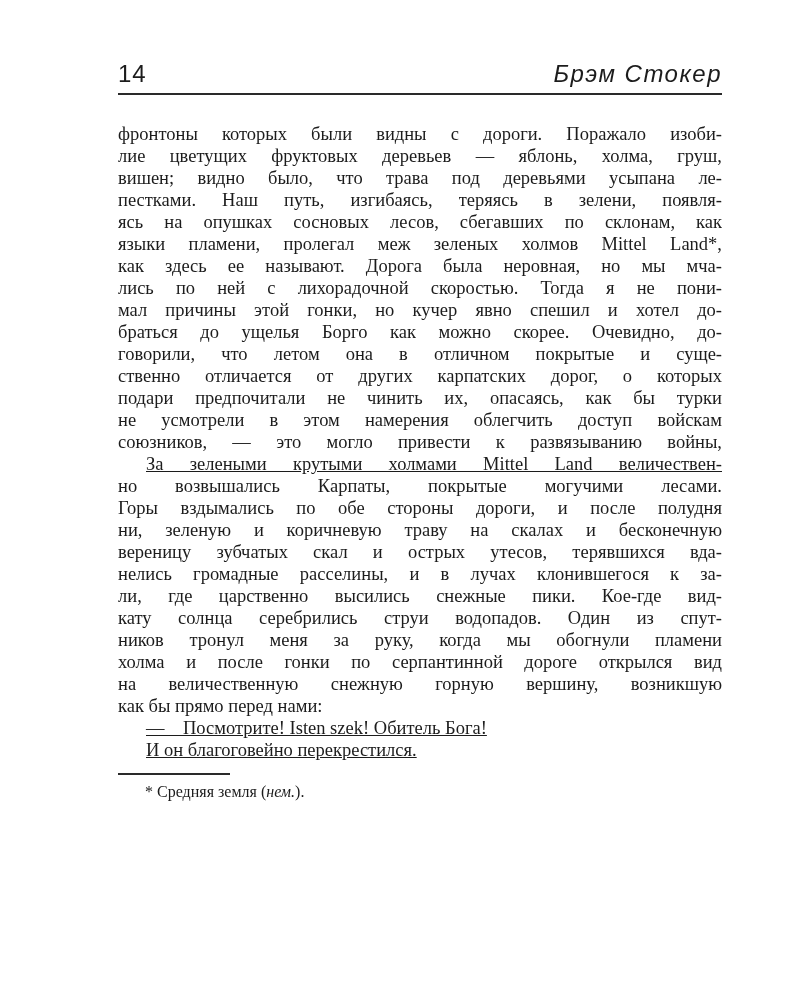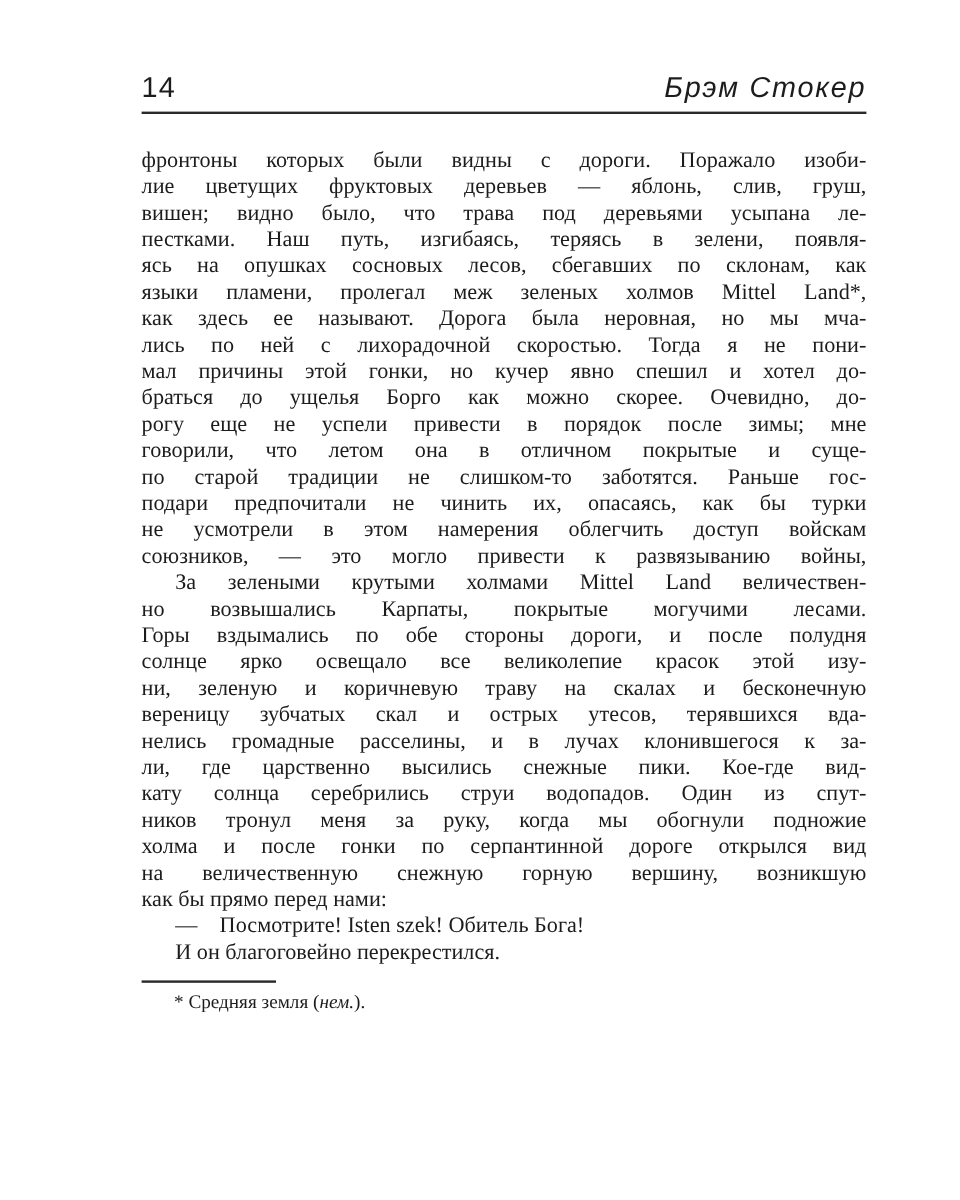--- a/index.html
+++ b/index.html
@@ -58,20 +58,21 @@
     white-space: normal;
     height: 22px;
     overflow: visible;
   }
   .line.last {
     text-align: left;
     text-align-last: left;
   }
   .line.indent {
     text-indent: 28px;
+    text-decoration: underline;
   }
   
   .footnote {
     margin-top: 12px;
   }
   .footnote-rule {
     width: 112px;
     height: 0;
     border-top: 2px solid #2a2a2a;
   }
@@ -91,45 +92,43 @@
 <div class="page">
   <div class="content">
 
     <header class="running-head">
       <span class="page-num">14</span>
       <span class="running-title">Брэм Стокер</span>
     </header>
 
     <main class="body-text">
         <div class="line">фронтоны которых были видны с дороги. Поражало изоби-</div>
-        <div class="line">лие цветущих фруктовых деревьев — яблонь, слив, груш,</div>
+        <div class="line">лие цветущих фруктовых деревьев — яблонь, холма, груш,</div>
         <div class="line">вишен; видно было, что трава под деревьями усыпана ле-</div>
         <div class="line">пестками. Наш путь, изгибаясь, теряясь в зелени, появля-</div>
         <div class="line">ясь на опушках сосновых лесов, сбегавших по склонам, как</div>
         <div class="line">языки пламени, пролегал меж зеленых холмов Mittel Land*,</div>
         <div class="line">как здесь ее называют. Дорога была неровная, но мы мча-</div>
         <div class="line">лись по ней с лихорадочной скоростью. Тогда я не пони-</div>
         <div class="line">мал причины этой гонки, но кучер явно спешил и хотел до-</div>
         <div class="line">браться до ущелья Борго как можно скорее. Очевидно, до-</div>
-        <div class="line">рогу еще не успели привести в порядок после зимы; мне</div>
         <div class="line">говорили, что летом она в отличном покрытые и суще-</div>
-        <div class="line">по старой традиции не слишком-то заботятся. Раньше гос-</div>
+        <div class="line">ственно отличается от других карпатских дорог, о которых</div>
         <div class="line">подари предпочитали не чинить их, опасаясь, как бы турки</div>
         <div class="line">не усмотрели в этом намерения облегчить доступ войскам</div>
         <div class="line">союзников, — это могло привести к развязыванию войны,</div>
         <div class="line indent">За зелеными крутыми холмами Mittel Land величествен-</div>
         <div class="line">но возвышались Карпаты, покрытые могучими лесами.</div>
         <div class="line">Горы вздымались по обе стороны дороги, и после полудня</div>
-        <div class="line">солнце ярко освещало все великолепие красок этой изу-</div>
         <div class="line">ни, зеленую и коричневую траву на скалах и бесконечную</div>
         <div class="line">вереницу зубчатых скал и острых утесов, терявшихся вда-</div>
         <div class="line">нелись громадные расселины, и в лучах клонившегося к за-</div>
         <div class="line">ли, где царственно высились снежные пики. Кое-где вид-</div>
         <div class="line">кату солнца серебрились струи водопадов. Один из спут-</div>
-        <div class="line">ников тронул меня за руку, когда мы обогнули подножие</div>
+        <div class="line">ников тронул меня за руку, когда мы обогнули пламени</div>
         <div class="line">холма и после гонки по серпантинной дороге открылся вид</div>
         <div class="line">на величественную снежную горную вершину, возникшую</div>
         <div class="line last">как бы прямо перед нами:</div>
         <div class="line indent last">— Посмотрите! Isten szek! Обитель Бога!</div>
         <div class="line indent last">И он благоговейно перекрестился.</div>
       </main>
 
     <div class="footnote">
       <div class="footnote-rule"></div>
       <p class="footnote-text"><span>* Средняя земля (</span><em>нем.</em><span>).</span></p>

